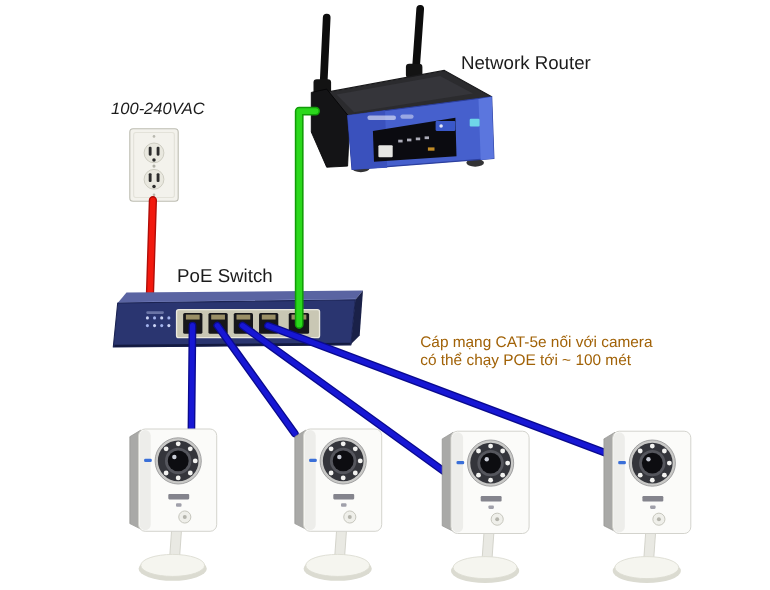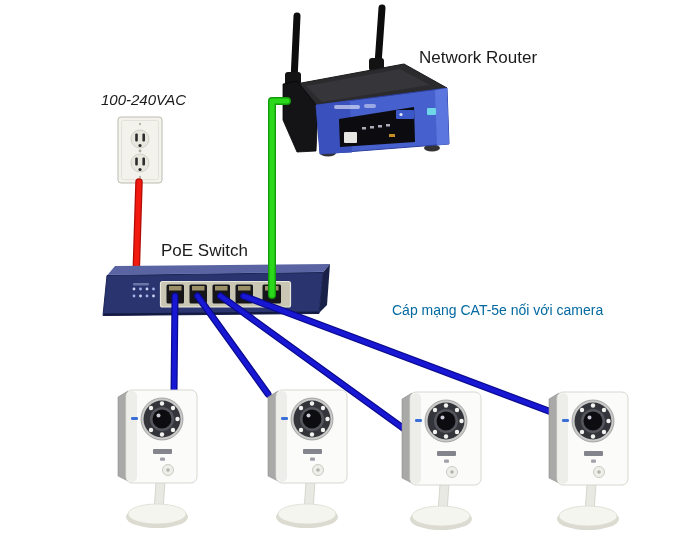--- a/index.html
+++ b/index.html
@@ -5,21 +5,21 @@
   html,body{margin:0;padding:0;background:#fff;}
   #stage{
     position:relative;width:700px;height:536px;background:#fff;overflow:hidden;
     font-family:"Liberation Sans","DejaVu Sans",sans-serif;
   }
   #diagram-svg{position:absolute;left:0;top:0;}
   .lbl{position:absolute;color:#1b1b1b;white-space:nowrap;}
   .lbl-power{left:101px;top:91px;font-size:15px;font-style:italic;}
   .lbl-router{left:419px;top:48px;font-size:17px;}
   .lbl-switch{left:161px;top:241px;font-size:17px;}
-  .caption{position:absolute;left:392px;top:302px;font-size:14px;line-height:16.5px;color:#0369a1;}
+  .caption{position:absolute;left:382px;top:302px;font-size:14px;line-height:16.5px;color:#a16207;}
 </style>
 </head>
 <body>
 
 <div id="stage">
 
 <svg id="diagram-svg" width="700" height="536" viewBox="0 0 700 536">
 
   <defs>
 
@@ -198,14 +198,15 @@
   <use href="#cam" x="268" y="390"></use>
   <use href="#cam" x="402" y="392"></use>
   <use href="#cam" x="549" y="392"></use>
 </svg>
 
   <div class="lbl lbl-power">100-240VAC</div>
   <div class="lbl lbl-router">Network Router</div>
   <div class="lbl lbl-switch">PoE Switch</div>
   <div class="caption">
     <div>Cáp mạng CAT-5e nối với camera</div>
+    <div>có thể chạy POE tới ~ 100 mét</div>
   </div>
 </div>
 
 </body></html>

